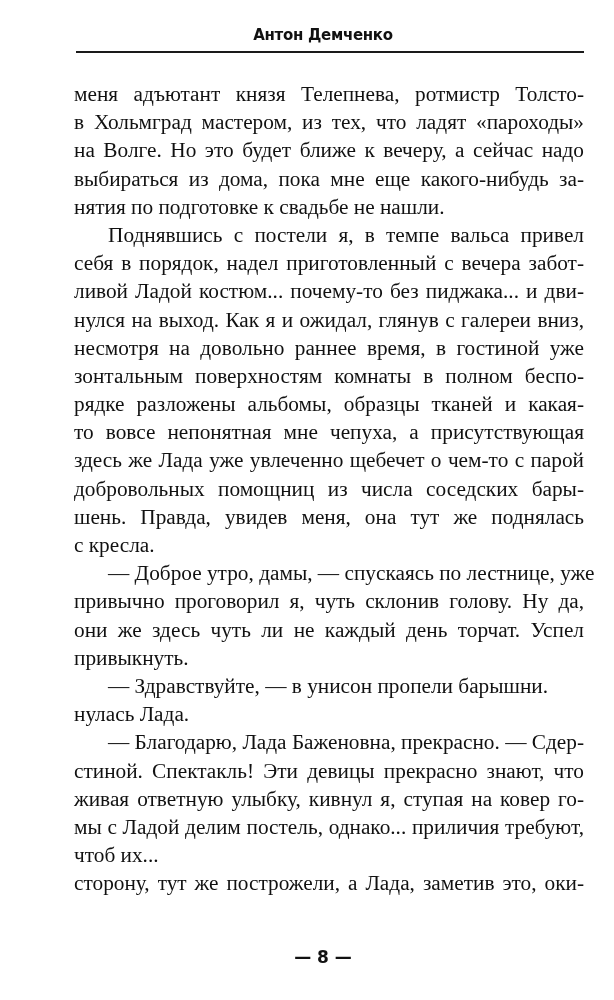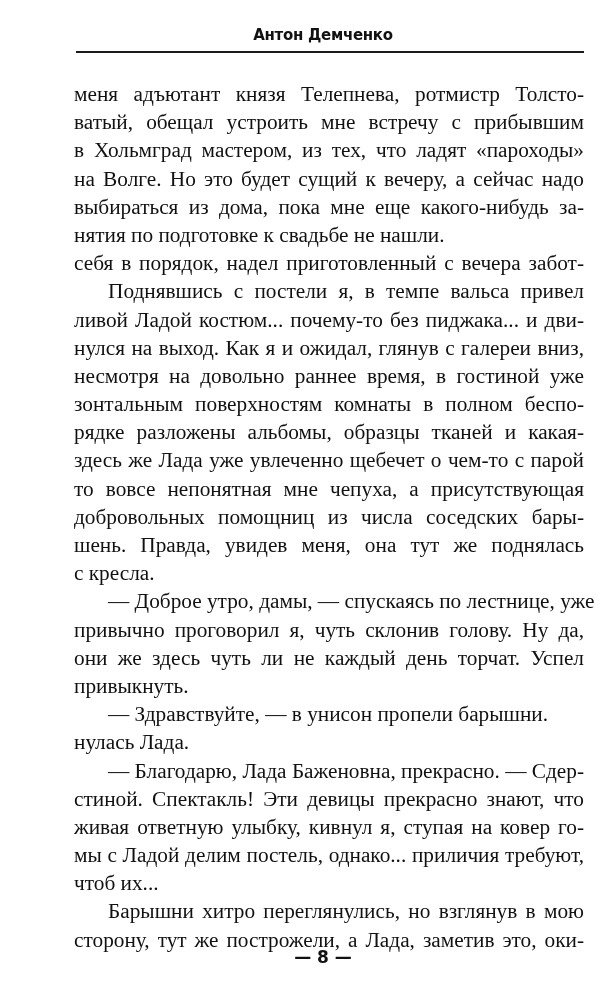--- a/index.html
+++ b/index.html
@@ -32,47 +32,45 @@
 </style>
 </head>
 <body>
 
 <div class="page">
   <div class="running-head">Антон Демченко</div>
   <div class="head-rule"></div>
 
   <div class="body-text">
     <span class="line">меня адъютант князя Телепнева, ротмистр Толсто-</span>
-    <span class="line">ватый, обещал устроить мне встречу с прибывшим</span>
     <span class="line">в Хольмград мастером, из тех, что ладят «пароходы»</span>
-    <span class="line">на Волге. Но это будет сущий к вечеру, а сейчас надо</span>
+    <span class="line">на Волге. Но это будет ближе к вечеру, а сейчас надо</span>
     <span class="line">выбираться из дома, пока мне еще какого-нибудь за-</span>
     <span class="line last">нятия по подготовке к свадьбе не нашли.</span>
+    <span class="line indent">Поднявшись с постели я, в темпе вальса привел</span>
     <span class="line">себя в порядок, надел приготовленный с вечера забот-</span>
-    <span class="line indent">Поднявшись с постели я, в темпе вальса привел</span>
     <span class="line">ливой Ладой костюм... почему-то без пиджака... и дви-</span>
     <span class="line">нулся на выход. Как я и ожидал, глянув с галереи вниз,</span>
     <span class="line">несмотря на довольно раннее время, в гостиной уже</span>
     <span class="line">зонтальным поверхностям комнаты в полном беспо-</span>
     <span class="line">рядке разложены альбомы, образцы тканей и какая-</span>
+    <span class="line">то вовсе непонятная мне чепуха, а присутствующая</span>
     <span class="line">здесь же Лада уже увлеченно щебечет о чем-то с парой</span>
-    <span class="line">то вовсе непонятная мне чепуха, а присутствующая</span>
     <span class="line">добровольных помощниц из числа соседских бары-</span>
     <span class="line">шень. Правда, увидев меня, она тут же поднялась</span>
     <span class="line last">с кресла.</span>
     <span class="line indent">— Доброе утро, дамы, — спускаясь по лестнице, уже</span>
     <span class="line">привычно проговорил я, чуть склонив голову. Ну да,</span>
     <span class="line">они же здесь чуть ли не каждый день торчат. Успел</span>
     <span class="line last">привыкнуть.</span>
     <span class="line indent last">— Здравствуйте, — в унисон пропели барышни.</span>
     <span class="line last">нулась Лада.</span>
     <span class="line indent">— Благодарю, Лада Баженовна, прекрасно. — Сдер-</span>
     <span class="line">стиной. Спектакль! Эти девицы прекрасно знают, что</span>
     <span class="line">живая ответную улыбку, кивнул я, ступая на ковер го-</span>
     <span class="line">мы с Ладой делим постель, однако... приличия требуют,</span>
     <span class="line last">чтоб их...</span>
-    <span class="line indent">Барышни хитро переглянулись, но взглянув в мою</span>
     <span class="line">сторону, тут же построжели, а Лада, заметив это, оки-</span>
 
   </div>
 
   <div class="folio">— 8 —</div>
 </div>
 
 </body></html>

